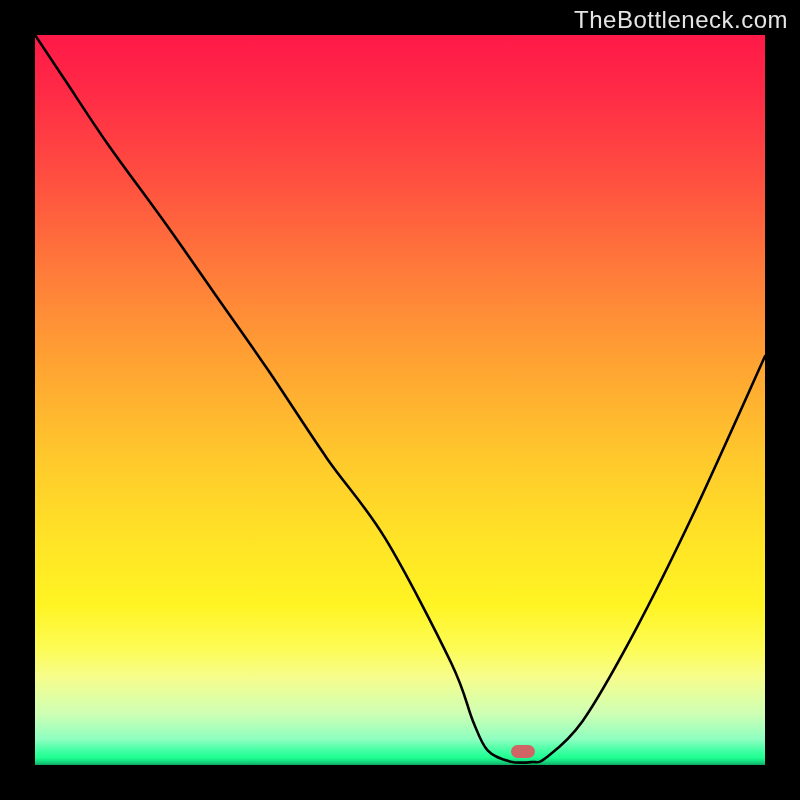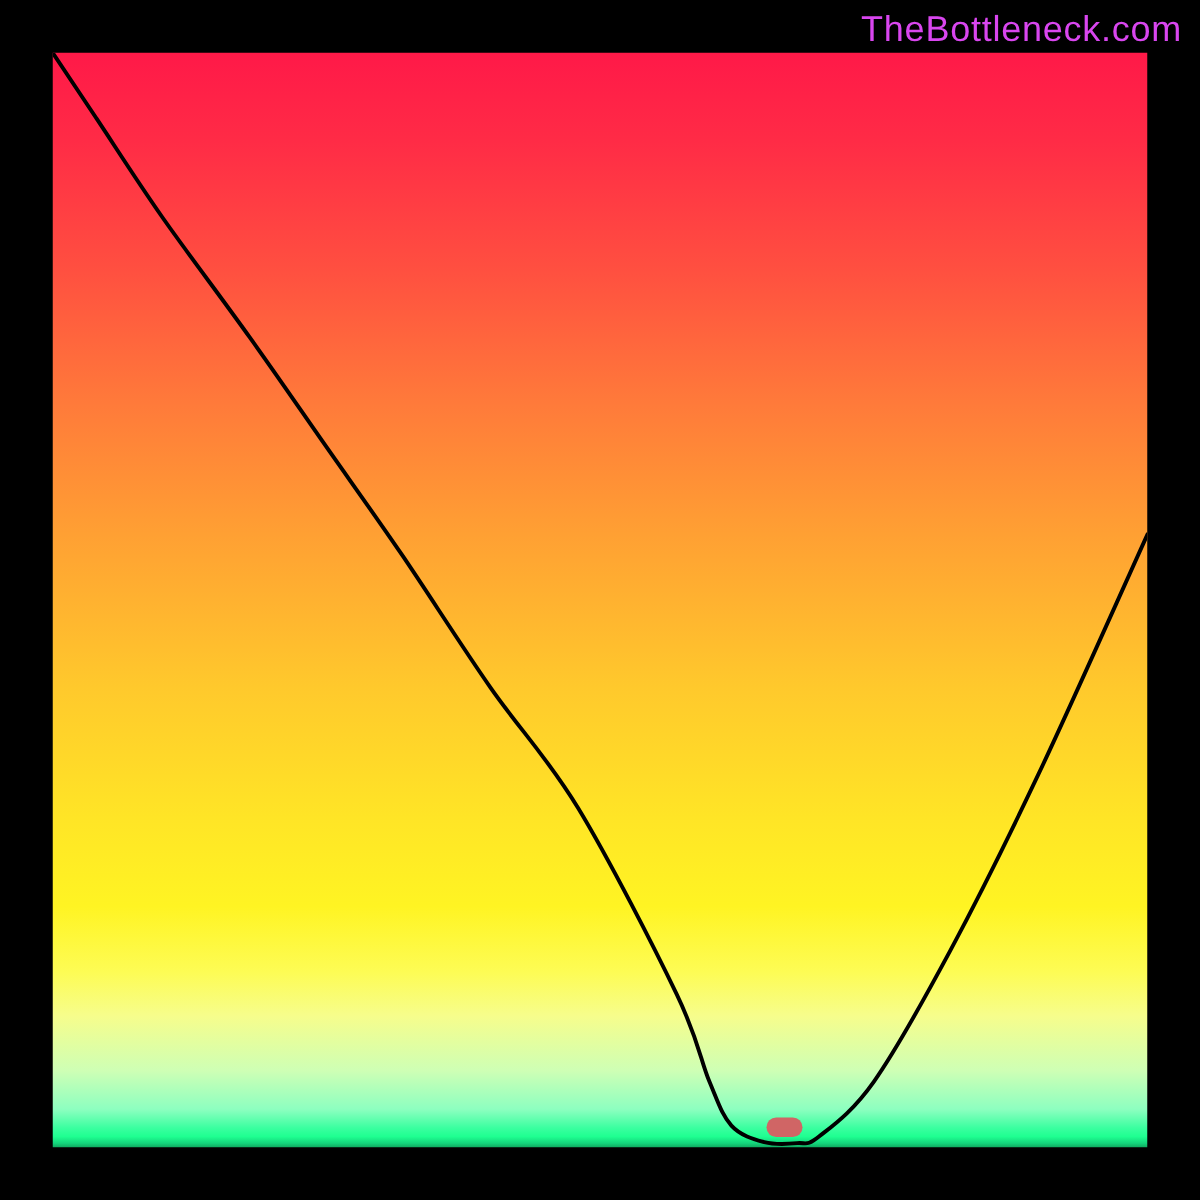--- a/index.html
+++ b/index.html
@@ -13,21 +13,21 @@
   }
   .container {
     position: relative;
     width: 800px;
     height: 800px;
   }
   .watermark {
     position: absolute;
     top: 6px;
     right: 12px;
-    color: #d946ef;
+    color: #e5e5e5;
     font-size: 24px;
     font-weight: 500;
     letter-spacing: 0.5px;
     z-index: 10;
   }
   .plot-area {
     position: absolute;
     left: 35px;
     top: 35px;
     width: 730px;

